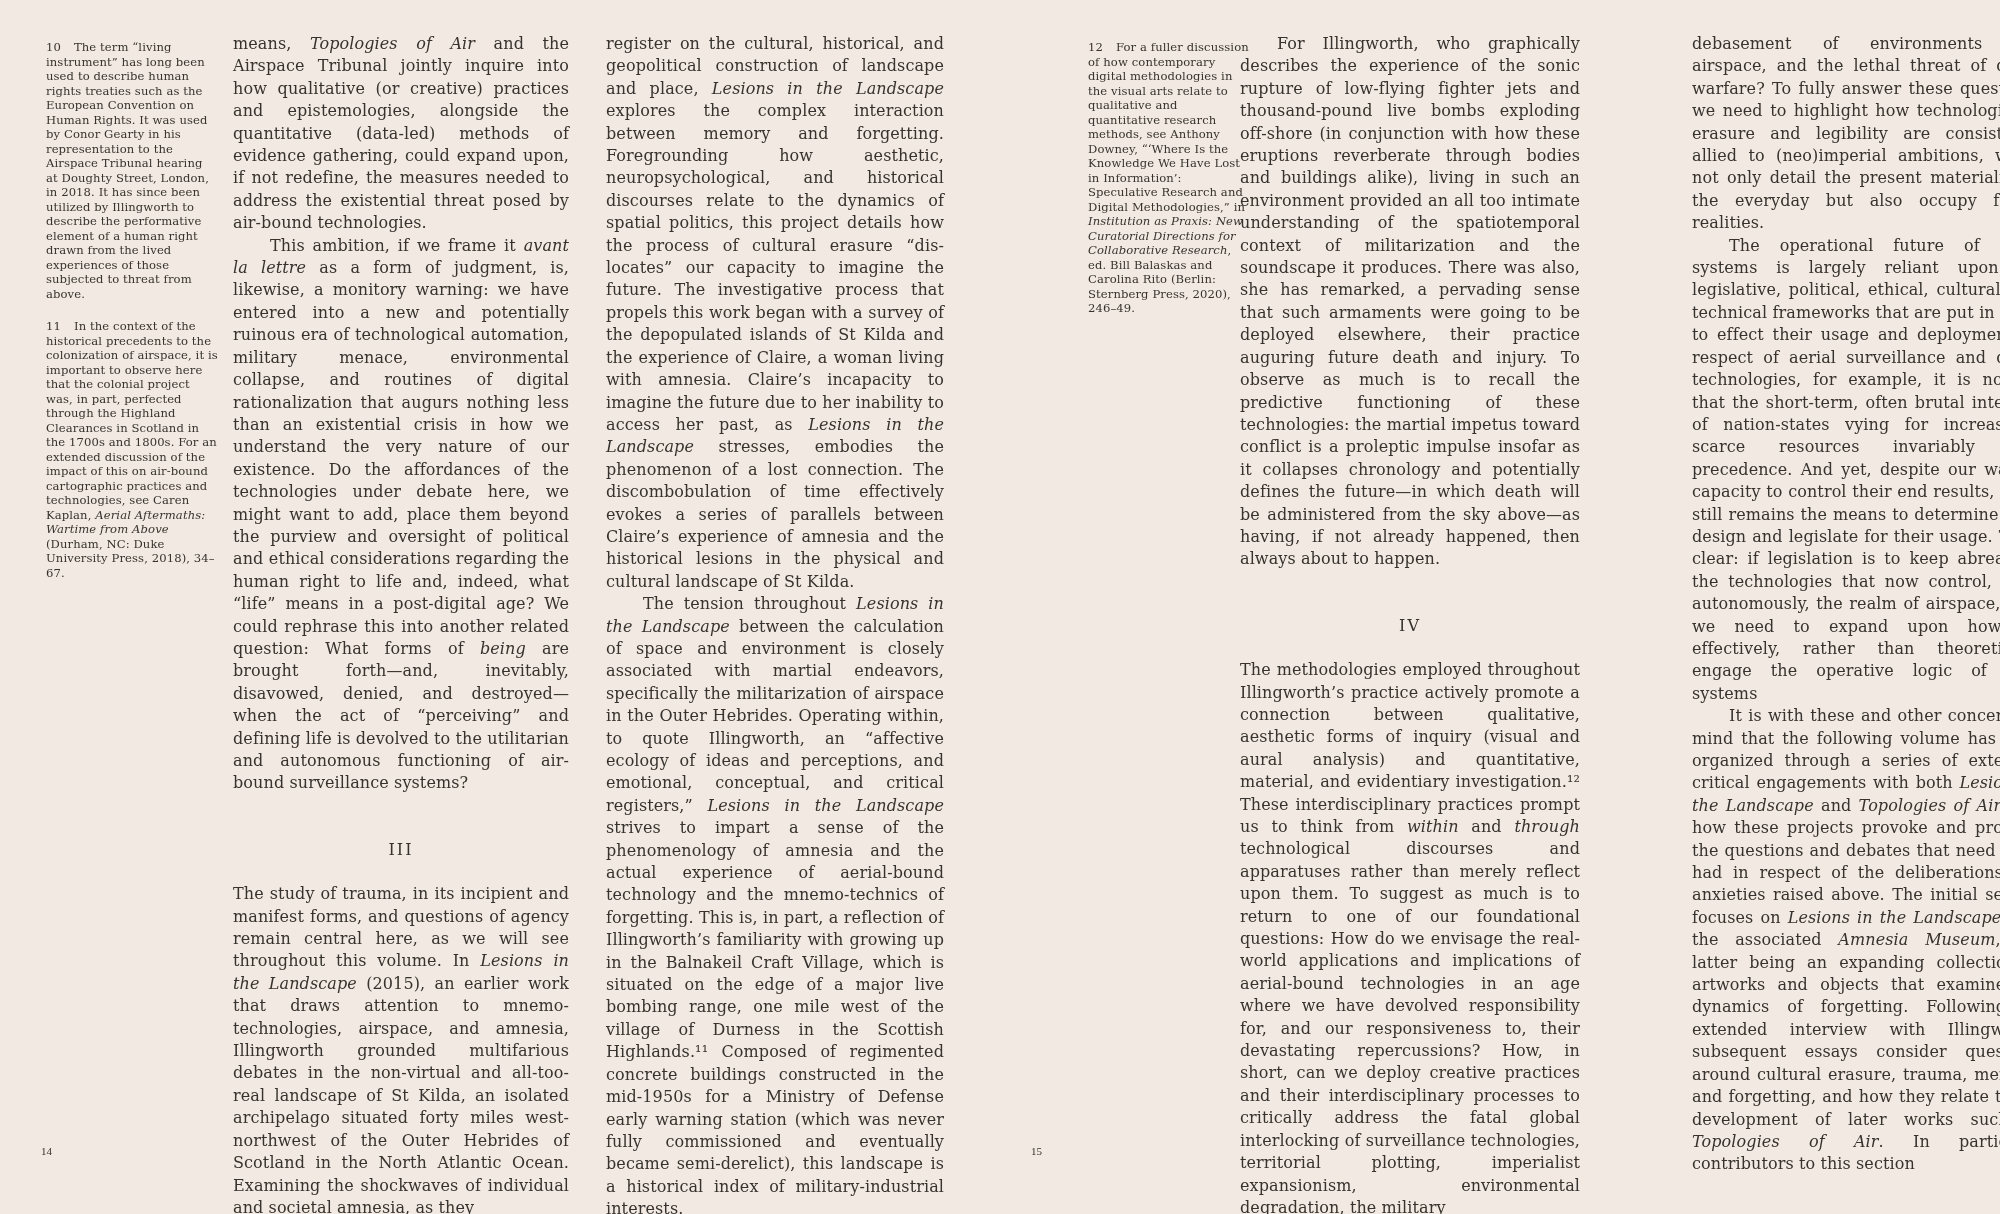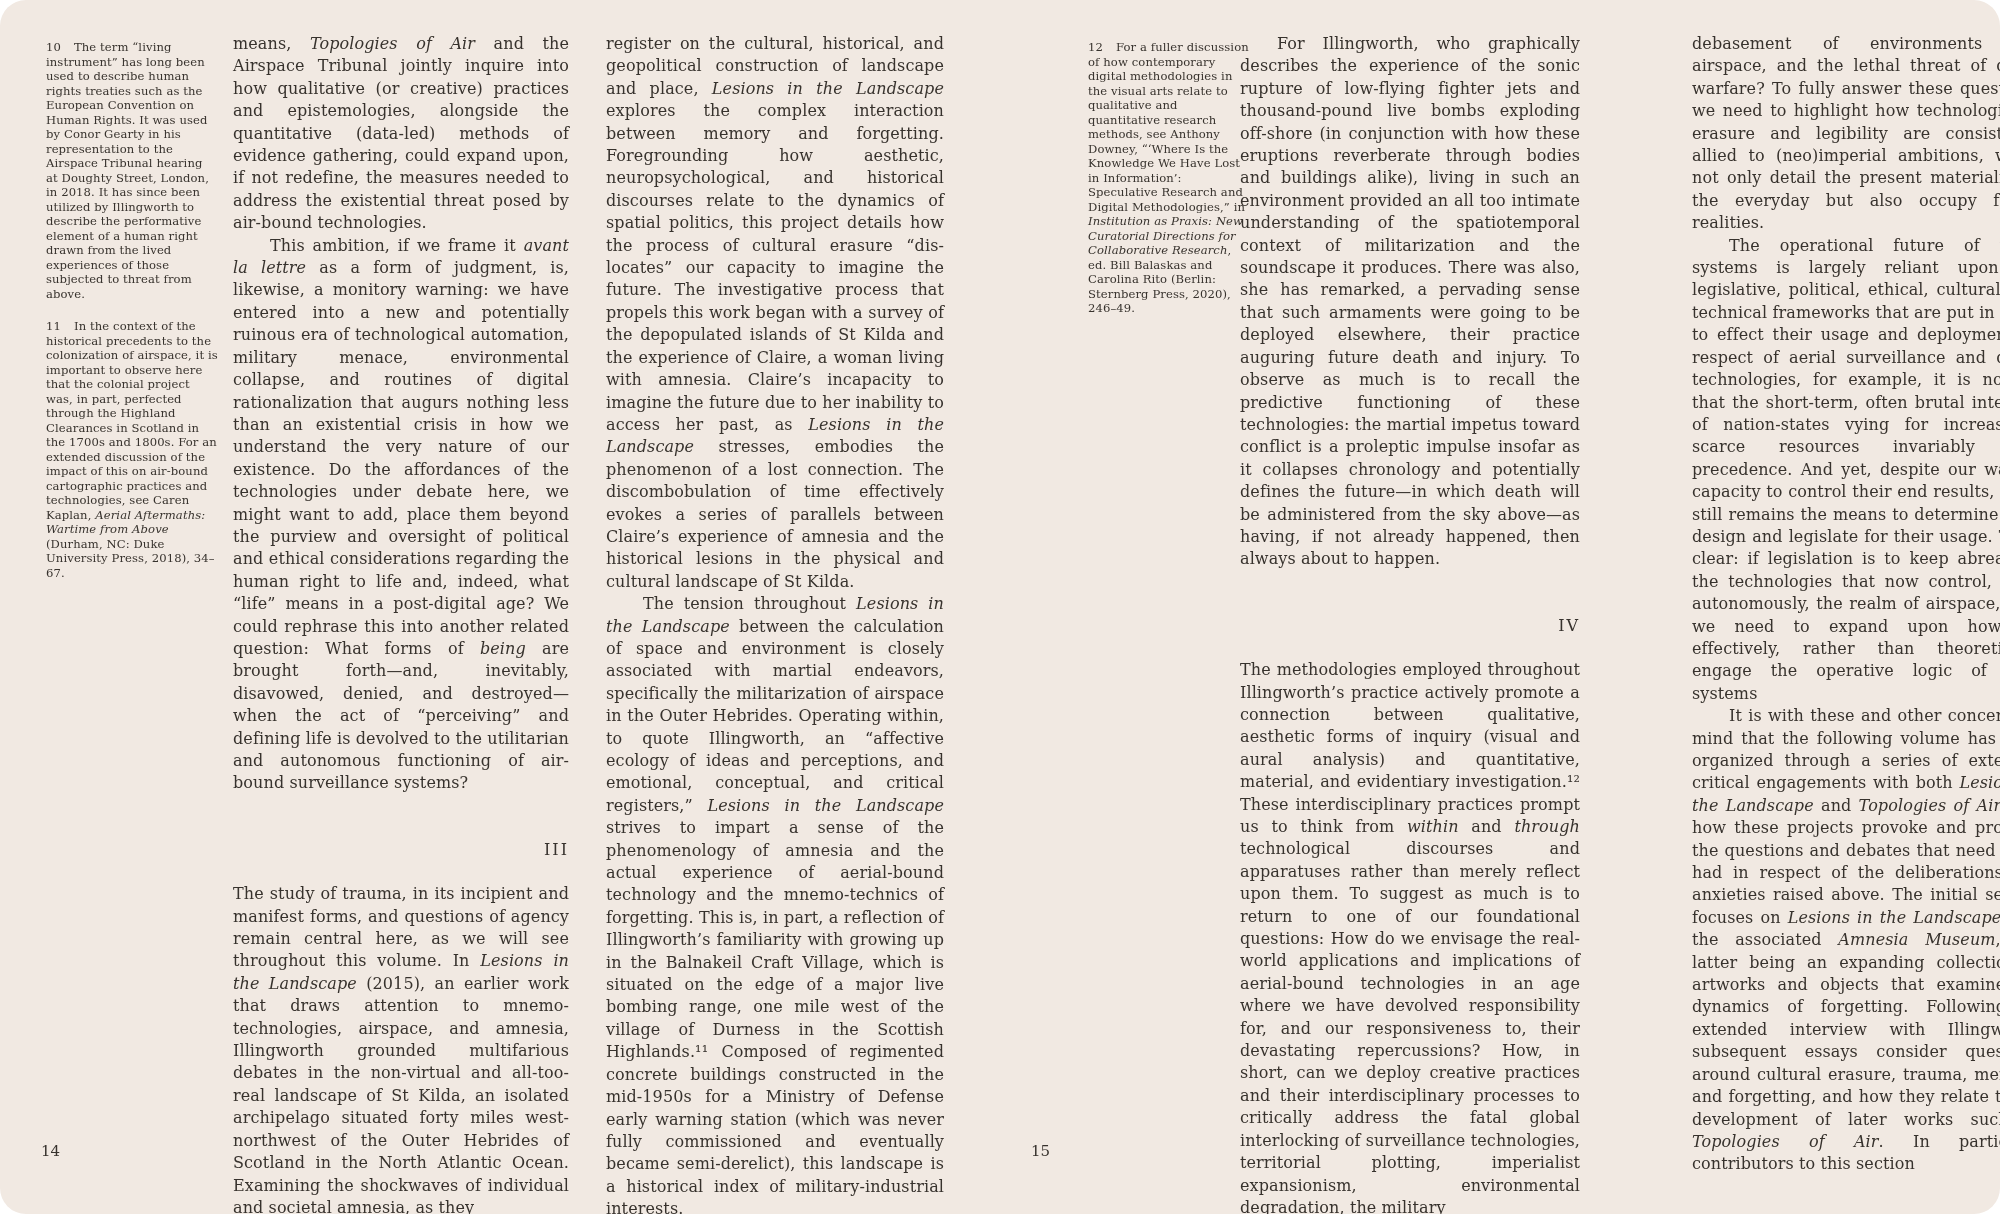--- a/index.html
+++ b/index.html
@@ -4,49 +4,49 @@
 <style>
   html, body { margin: 0; padding: 0; }
   .spread {
     position: relative;
     width: 2000px;
     height: 1214px;
     background: #f1e9e2;
     color: #37322d;
     font-family: "DejaVu Serif", serif;
     overflow: hidden;
-    border-radius: 26px;
   }
   .col { position: absolute; }
   .body-col {
     font-size: 16px;
     line-height: 22.4px;
     text-align: justify;
     letter-spacing: 0.1px;
   }
   .fn-col {
     font-size: 11.6px;
     line-height: 14.5px;
     text-align: left;
     letter-spacing: 0.1px;
   }
   .para { margin: 0; }
   .para.indent { text-indent: 37px; }
   .fn-col .para + .para { margin-top: 18px; }
   .fn-num { display: inline-block; margin-right: 13px; }
   .heading {
     margin: 44px 0 22px 0;
-    text-align: right;
+    text-align: center;
     letter-spacing: 2px;
   }
   i { font-style: italic; }
   .pagenum {
     position: absolute;
-    font-size: 15px;
+    font-size: 11px;
     line-height: 18px;
+    font-family: Liberation Serif, serif;
   }
   .pagenum.left { left: 41px; top: 1142px; }
   .pagenum.right { left: 1031px; top: 1142px; }
 </style>
 </head>
 <body>
 
 <div class="spread">
 
   <div class="col fn-col" style="left:46px; top:40px; width:172px;">

